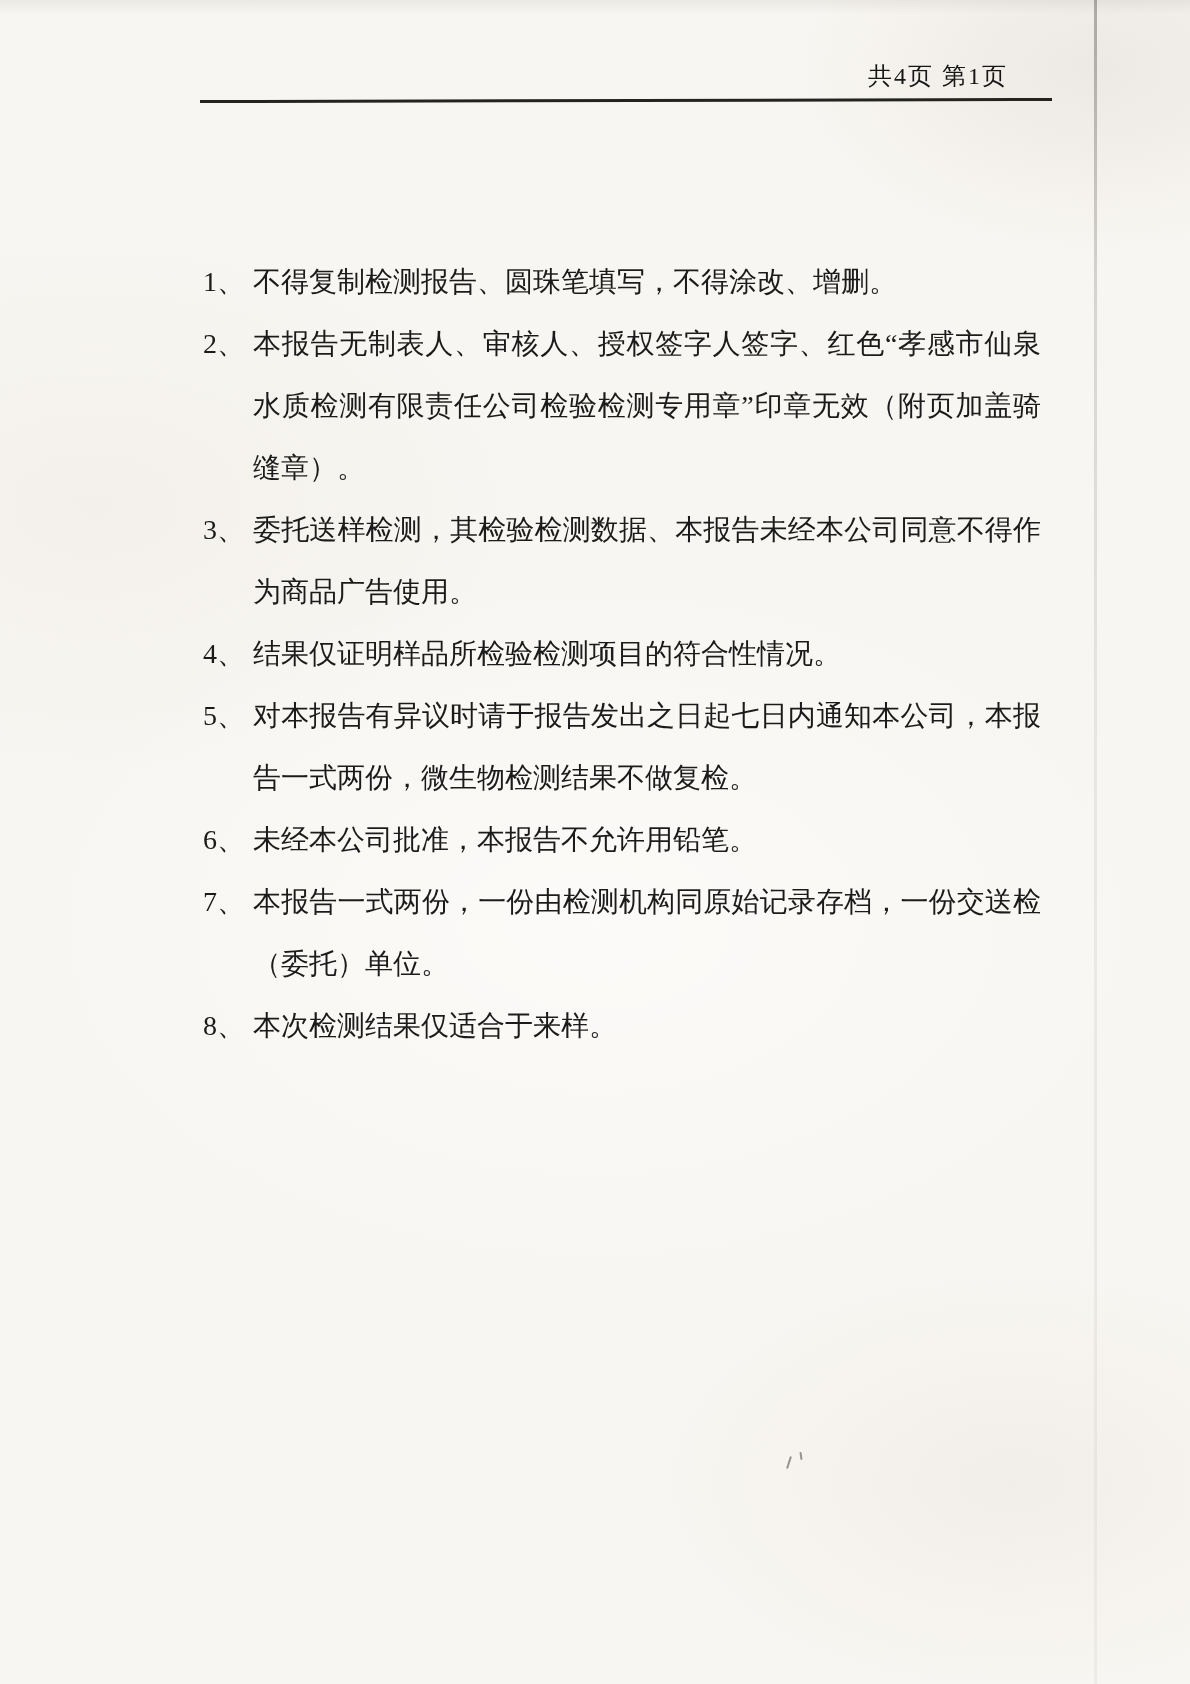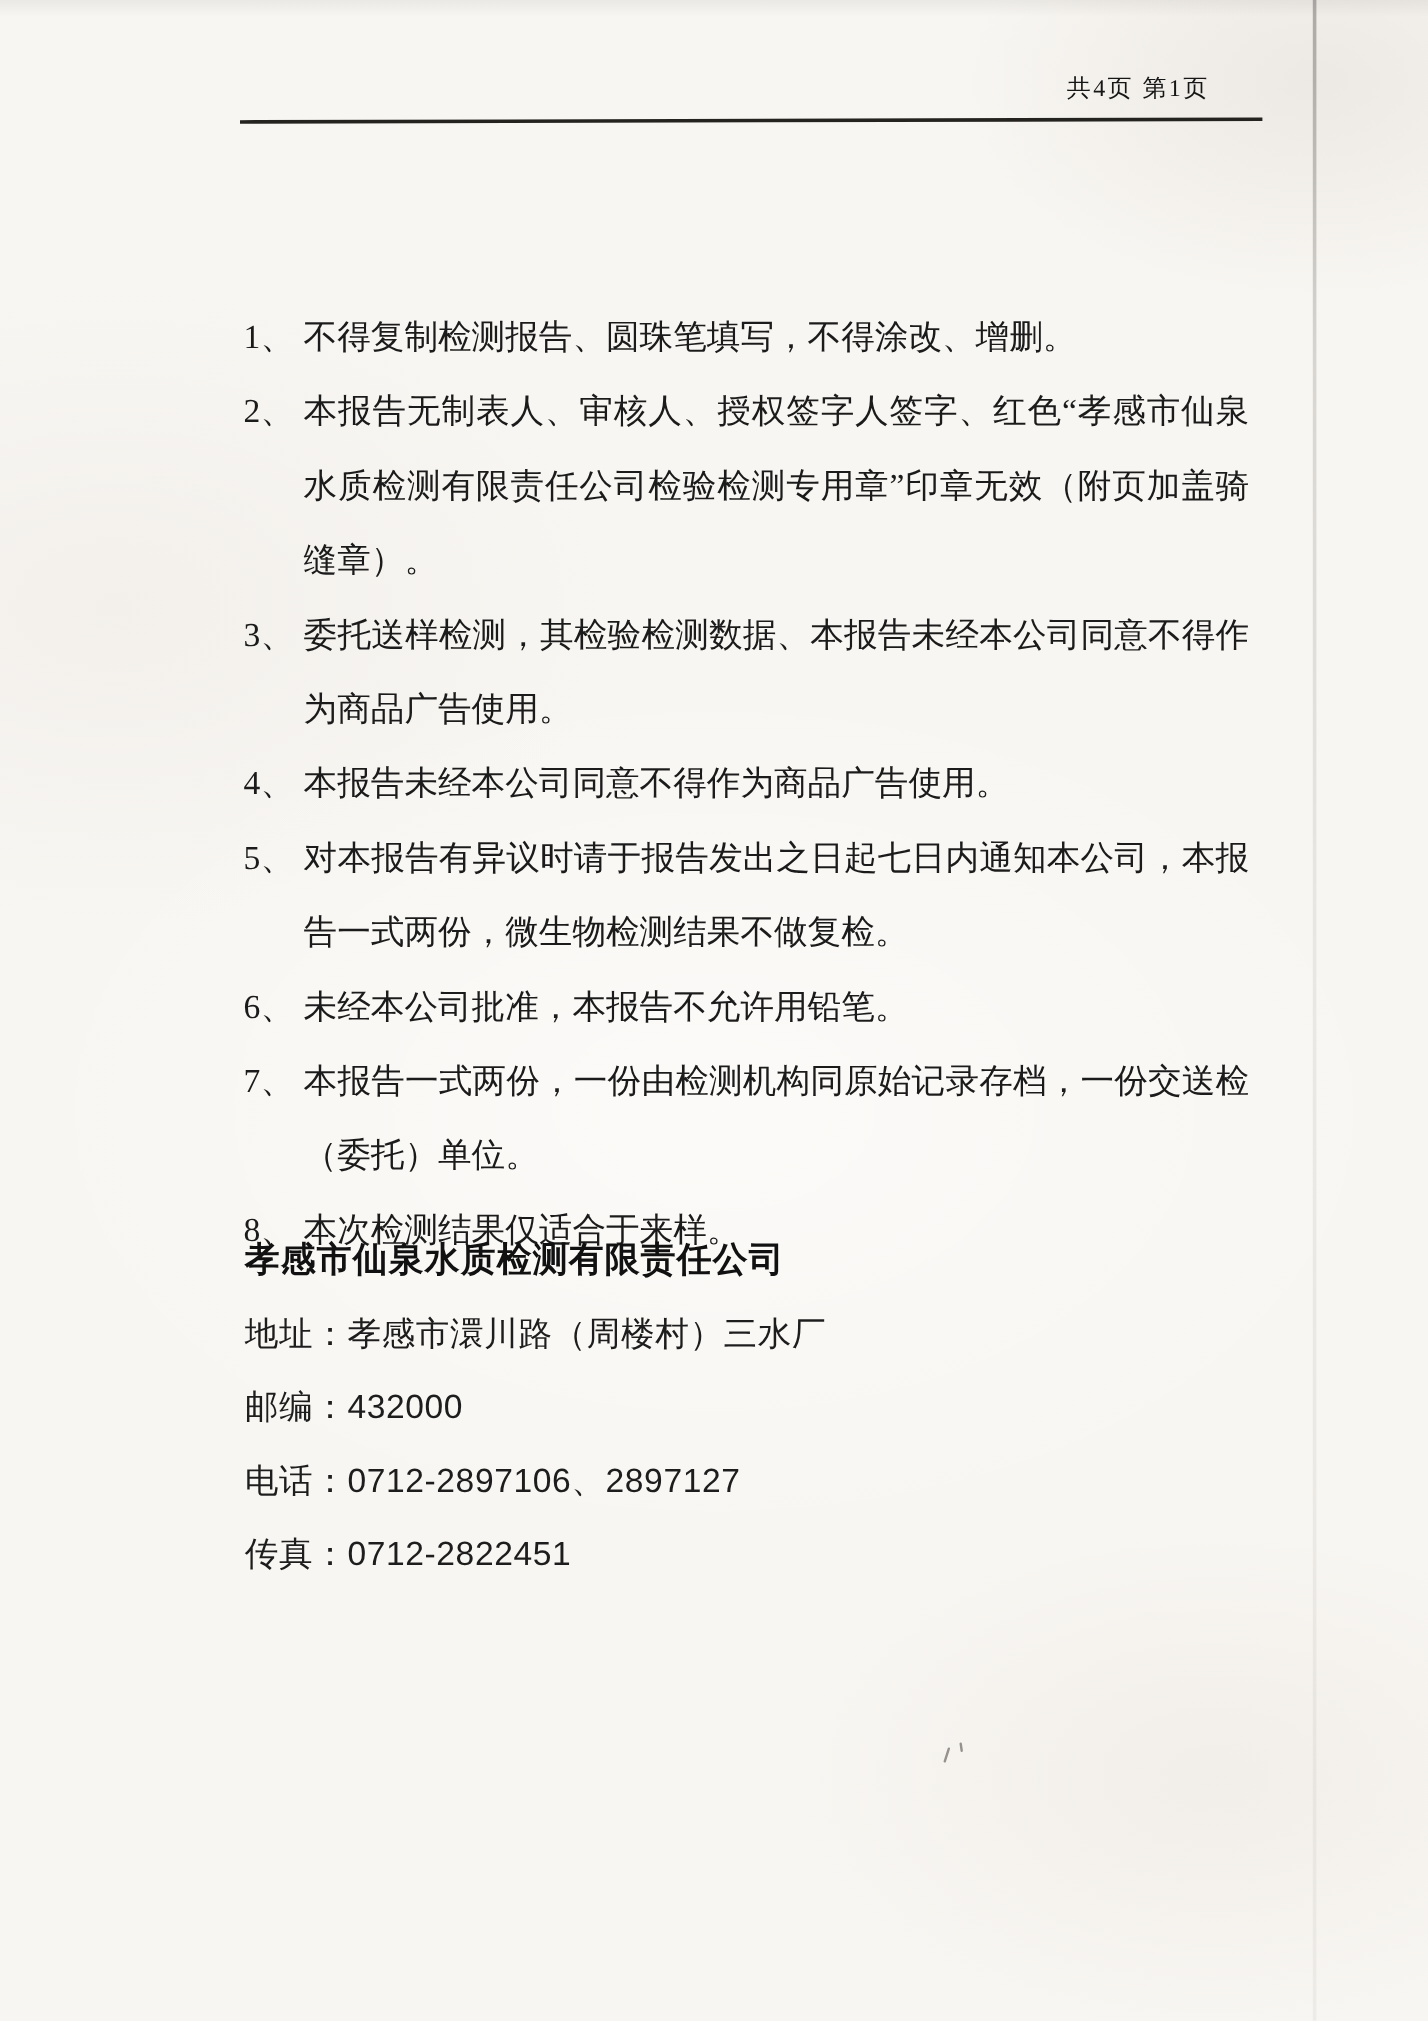--- a/index.html
+++ b/index.html
@@ -26,21 +26,21 @@
     background: linear-gradient(to bottom, rgba(120,115,110,0.10), transparent);
   }
   .scan-edge-right {
     position: absolute; top: 0; bottom: 0; left: 1094px; width: 3px;
     background: linear-gradient(to bottom,
       rgba(90,88,86,0.45) 0%, rgba(120,116,112,0.25) 18%,
       rgba(140,136,132,0.14) 45%, rgba(150,146,142,0.10) 100%);
   }
   .page-indicator {
     position: absolute; top: 60px; right: 182px;
-    font-size: 20px; letter-spacing: 2px;
+    font-size: 24px; letter-spacing: 2px;
     font-family: "Liberation Serif", serif;
     color: #161616;
   }
   .header-rule {
     position: absolute; top: 99px; left: 200px; width: 852px; height: 3px;
     background: #24231f;
     transform: rotate(-0.15deg);
   }
   .doc-title {
     position: absolute; top: 158px; left: 0; width: 100%;
@@ -96,46 +96,39 @@
     <div class="statement">
       <span class="num">2、</span>
       <span class="txt">本报告无制表人、审核人、授权签字人签字、红色“孝感市仙泉水质检测有限责任公司检验检测专用章”印章无效（附页加盖骑缝章）。</span>
     </div>
     <div class="statement">
       <span class="num">3、</span>
       <span class="txt">委托送样检测，其检验检测数据、本报告未经本公司同意不得作为商品广告使用。</span>
     </div>
     <div class="statement">
       <span class="num">4、</span>
-      <span class="txt">本报告未经本公司同意不得作为商品广告使用。</span>
+      <span class="txt">结果仅证明样品所检验检测项目的符合性情况。</span>
     </div>
     <div class="statement">
       <span class="num">5、</span>
       <span class="txt">对本报告有异议时请于报告发出之日起七日内通知本公司，本报告一式两份，微生物检测结果不做复检。</span>
     </div>
     <div class="statement">
       <span class="num">6、</span>
       <span class="txt">未经本公司批准，本报告不允许用铅笔。</span>
     </div>
     <div class="statement">
       <span class="num">7、</span>
       <span class="txt">本报告一式两份，一份由检测机构同原始记录存档，一份交送检（委托）单位。</span>
     </div>
     <div class="statement">
       <span class="num">8、</span>
       <span class="txt">本次检测结果仅适合于来样。</span>
     </div>
   </div>
 
-  <div class="contact-block">
-    <div class="company-name">孝感市仙泉水质检测有限责任公司</div>
-    <div class="contact-line">地址：孝感市澴川路（周楼村）三水厂</div>
-    <div class="contact-line">邮编：432000</div>
-    <div class="contact-line">电话：0712-2897106、2897127</div>
-    <div class="contact-line">传真：0712-2822451</div>
-  </div>
 
   <div class="pencil-mark">
     <span class="s1"></span>
       <span class="s2"></span>
   </div>
 
 </div>
 
 </body></html>

